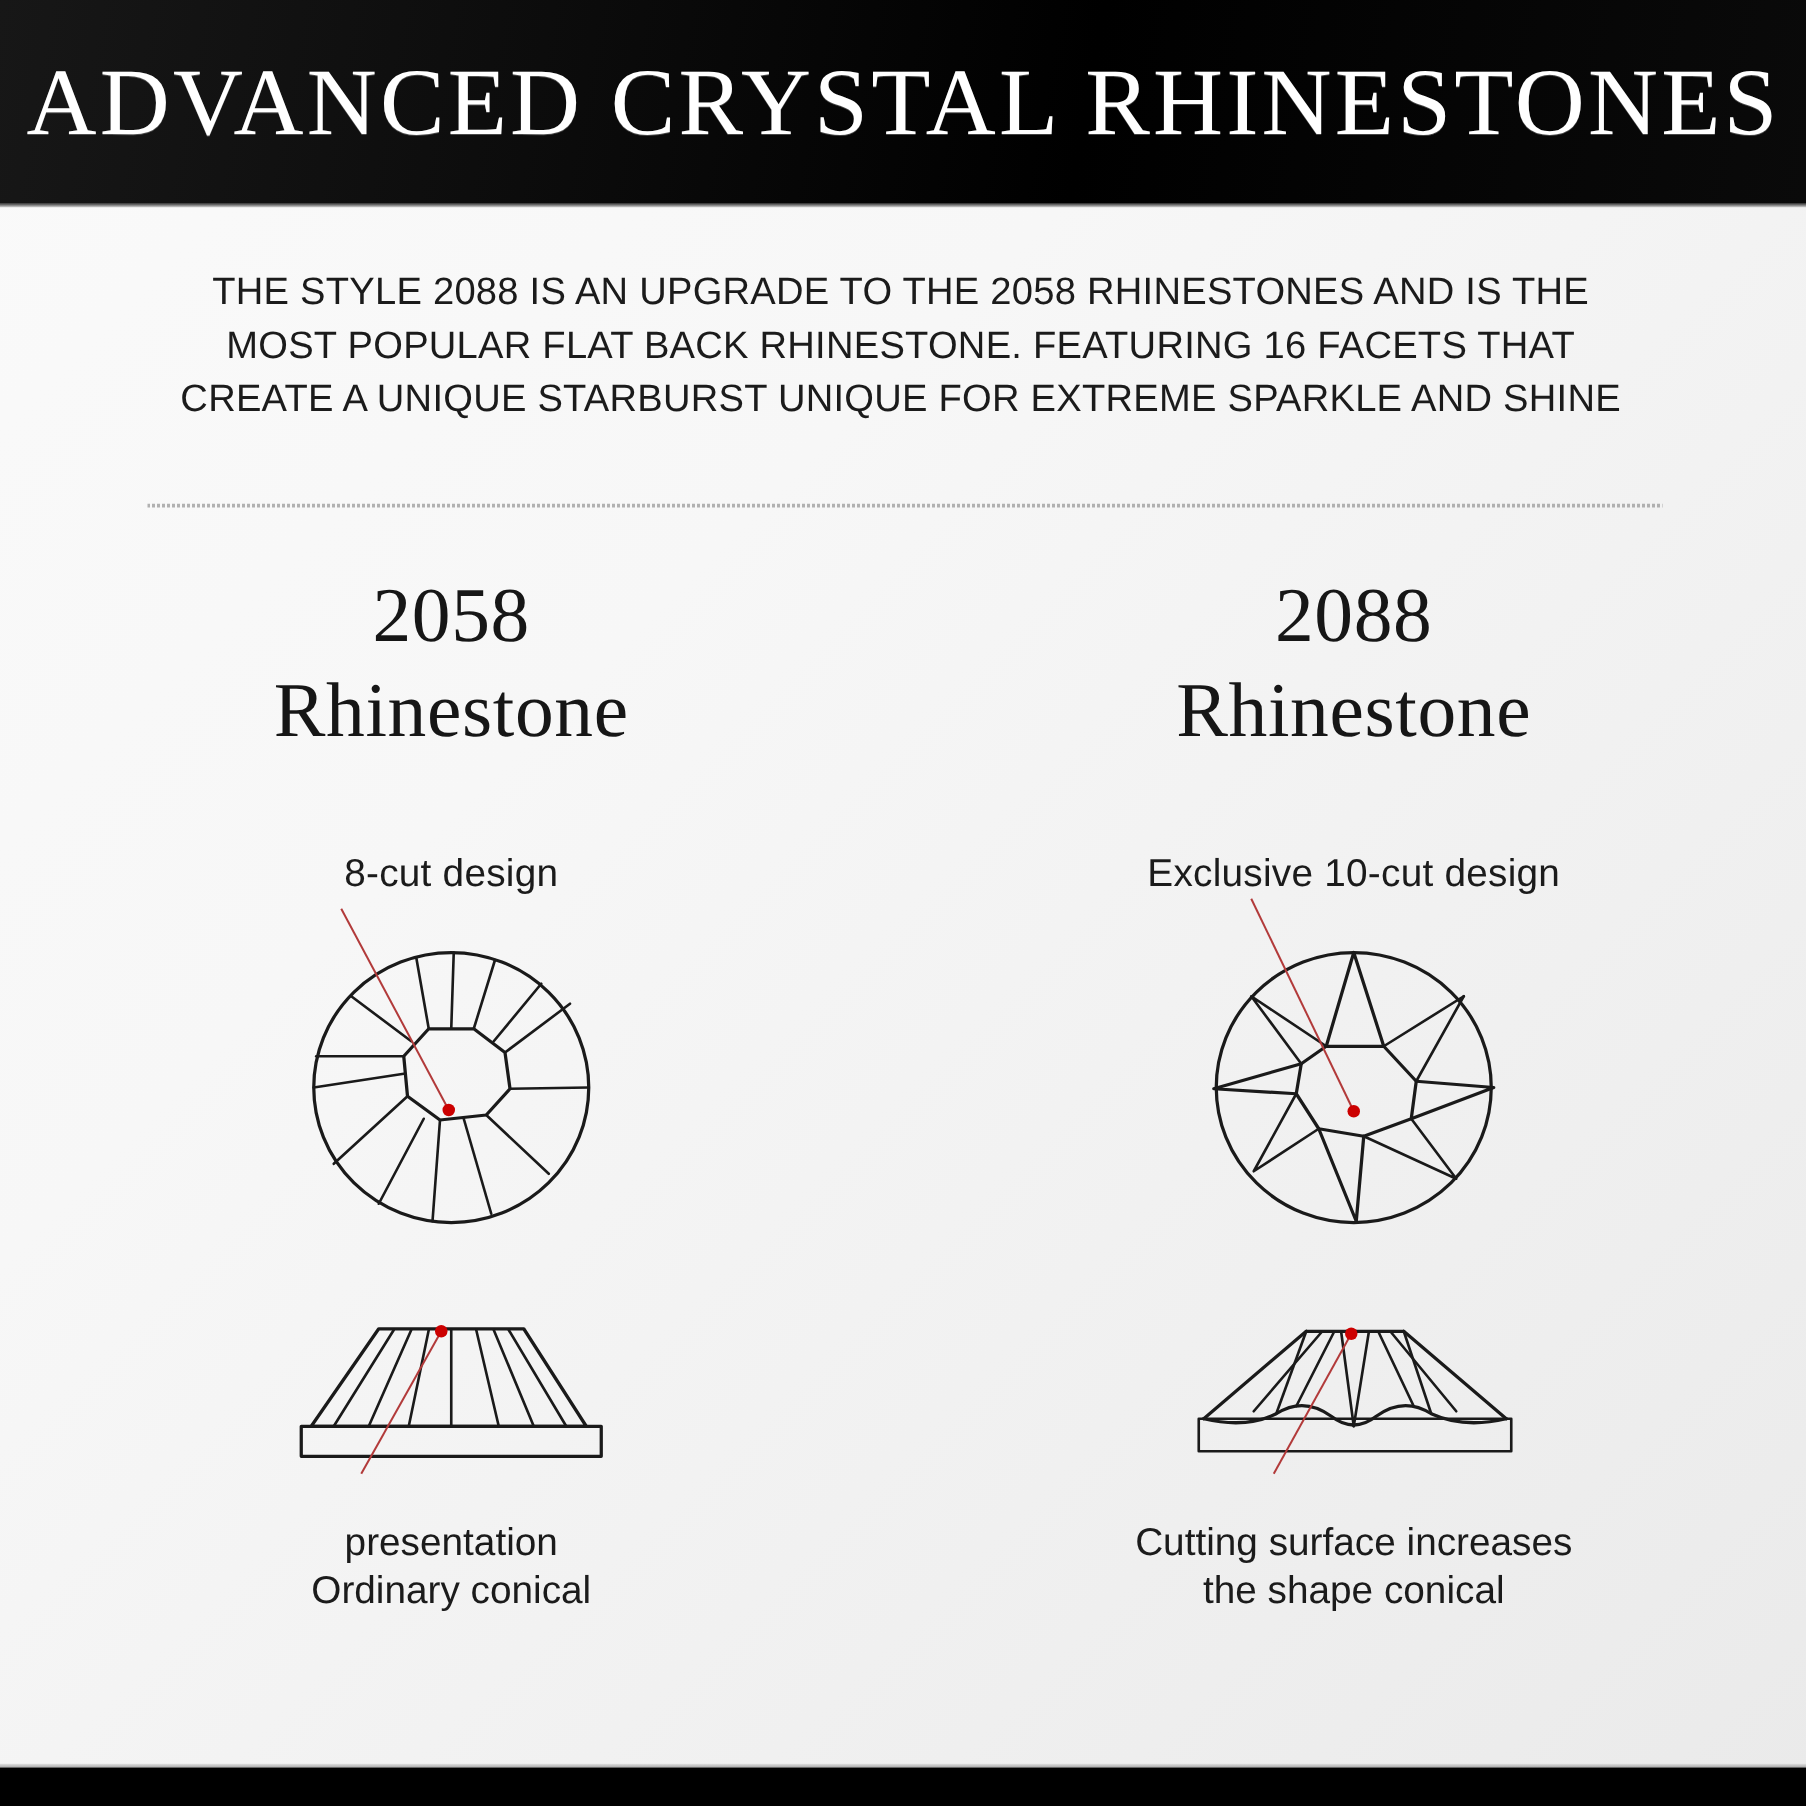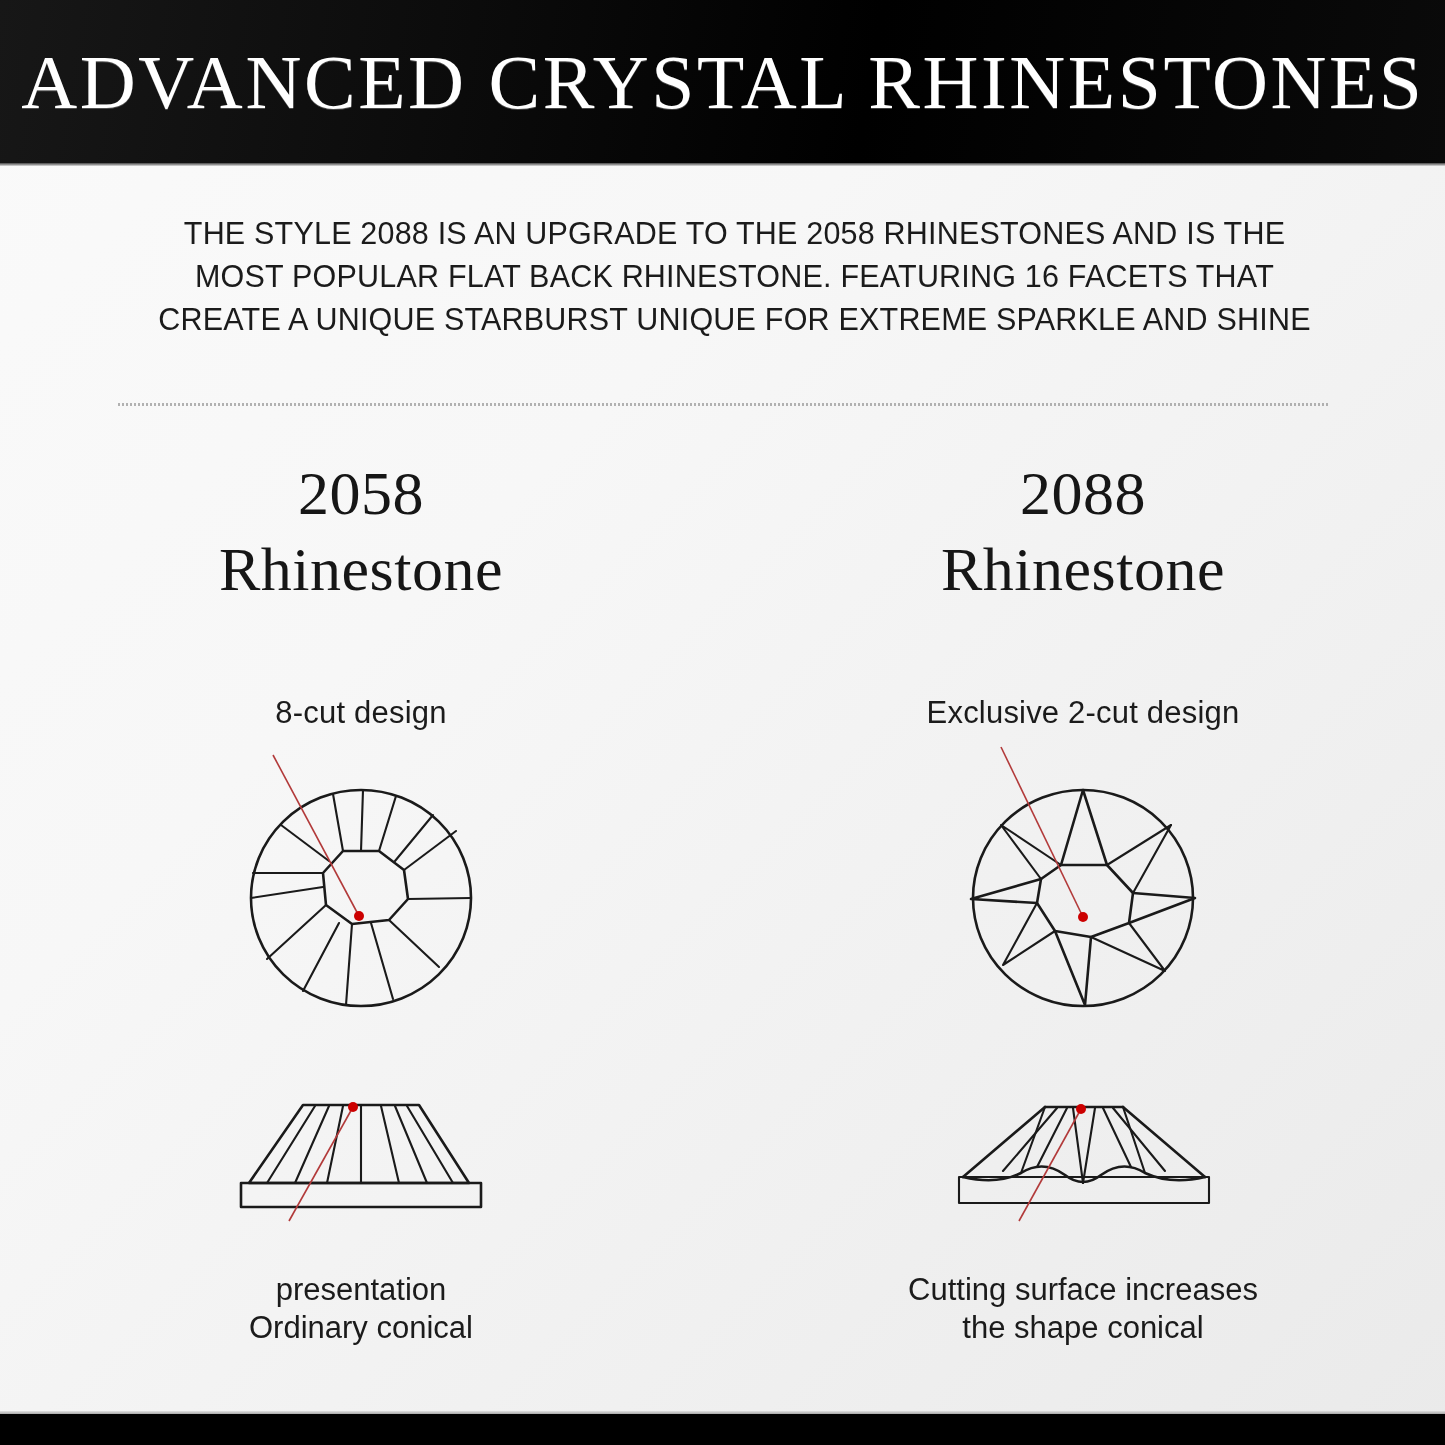--- a/index.html
+++ b/index.html
@@ -42,21 +42,21 @@
     left: 0; top: 163px;
     width: 1445px;
     height: 3px;
     background: linear-gradient(180deg, #2a2a2a 0%, #6b6b6b 40%, #d8d8d8 100%);
     opacity: .85;
   }
 
   
   .intro {
     position: absolute;
-    left: 122px;
+    left: 108px;
     top: 212px;
     width: 1225px;
     text-align: center;
     color: #1b1b1b;
     font-size: 30.5px;
     line-height: 43px;
     letter-spacing: 0.2px;
   }
   .intro-line { display: block; white-space: nowrap; }
 
@@ -78,21 +78,20 @@
     left: 0;
     top: 455px;
     width: 1445px;
     display: flex;
   }
   .col {
     width: 722px;
     display: flex;
     flex-direction: column;
     align-items: center;
-    gap: 14px;
   }
   .col-title {
     font-family: "Liberation Serif", serif;
     color: #161616;
     font-size: 62px;
     line-height: 76px;
     text-align: center;
     letter-spacing: 0.5px;
   }
   .col-title .num { display: block; }
@@ -234,21 +233,21 @@
       </div>
     </div>
 
     <div class="col">
 
       <div class="col-title">
         <span class="num">2088</span>
         <span class="word">Rhinestone</span>
       </div>
 
-      <div class="cut-label">Exclusive 2-cut design</div>
+      <div class="cut-label">Exclusive 10-cut design</div>
 
       <svg class="diagram-top" viewBox="0 0 300 262">
         <g>
           <ellipse cx="150" cy="145" rx="110" ry="108" class="stroke-dark"></ellipse>
 
           <polygon points="150,37 212,60 256,107 260,160 222,214 158,252 98,240 52,206 40,152 54,92 100,50" class="stroke-dark-thin" opacity="0.0"></polygon>
 
           <polygon points="128,112 174,112 200,140 196,170 158,184 122,178 104,150 108,126" class="stroke-dark"></polygon>
 
           <path d="M128,112 L150,37 L174,112" class="stroke-dark"></path>

